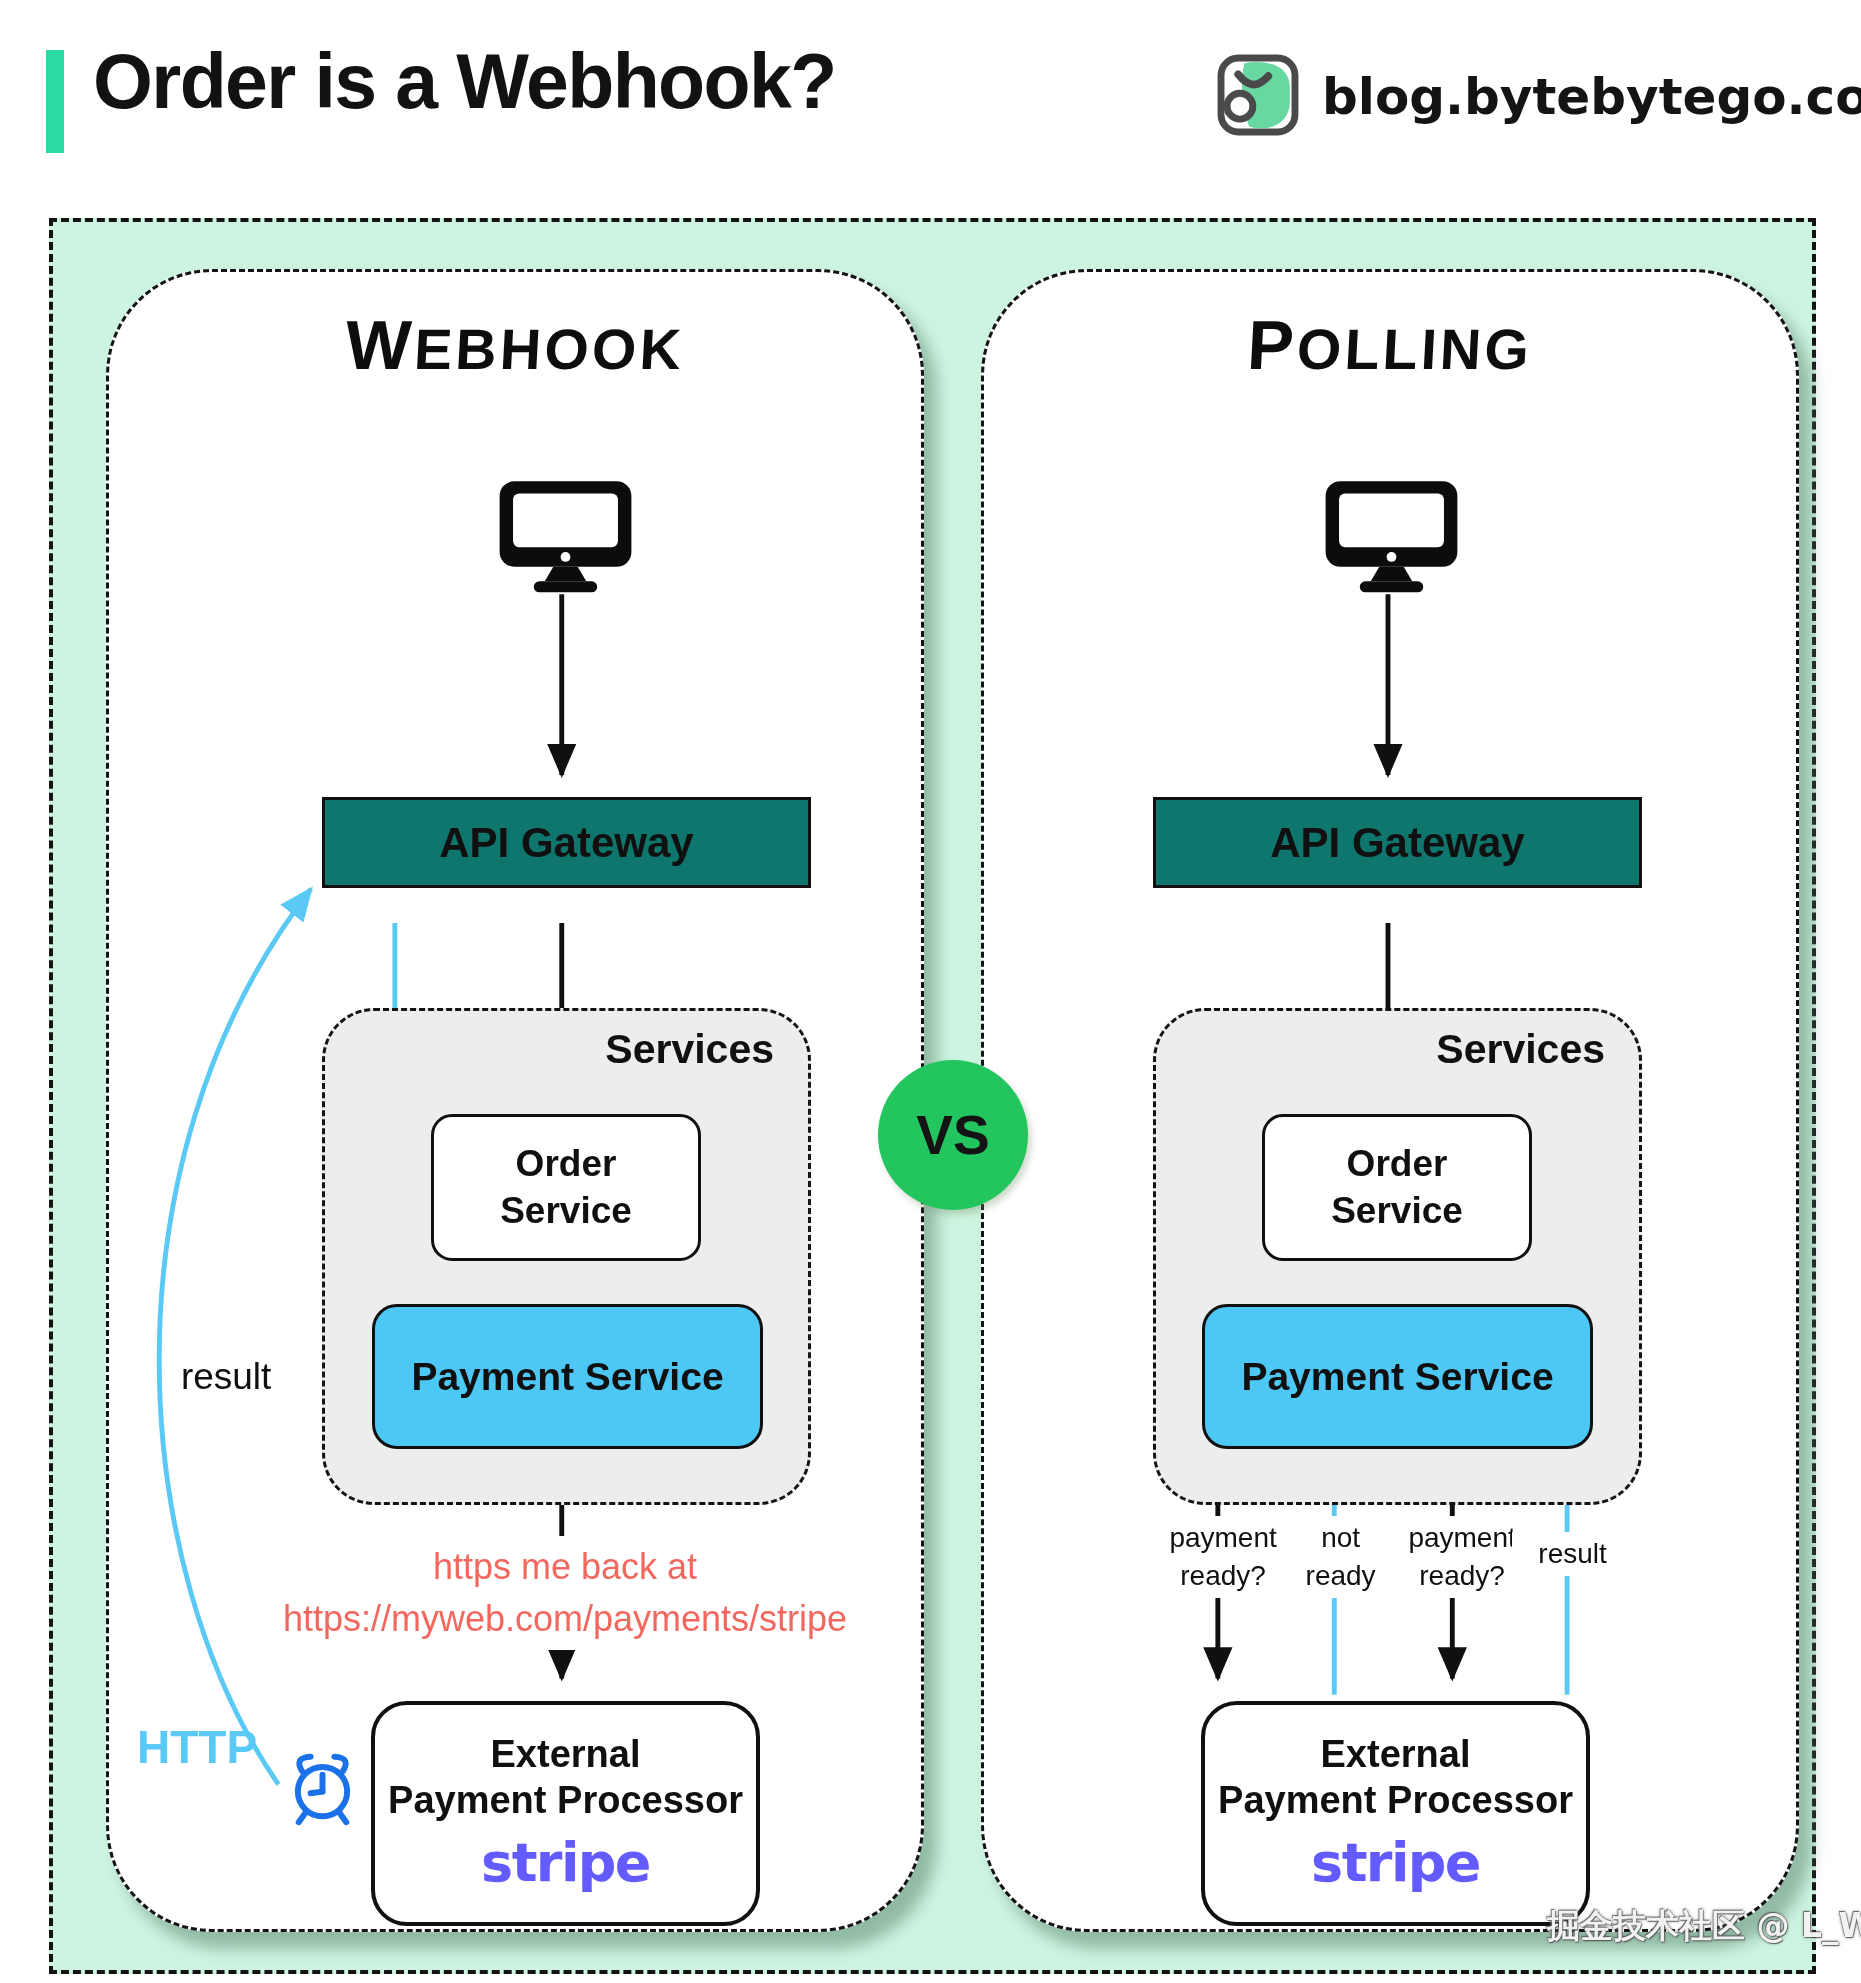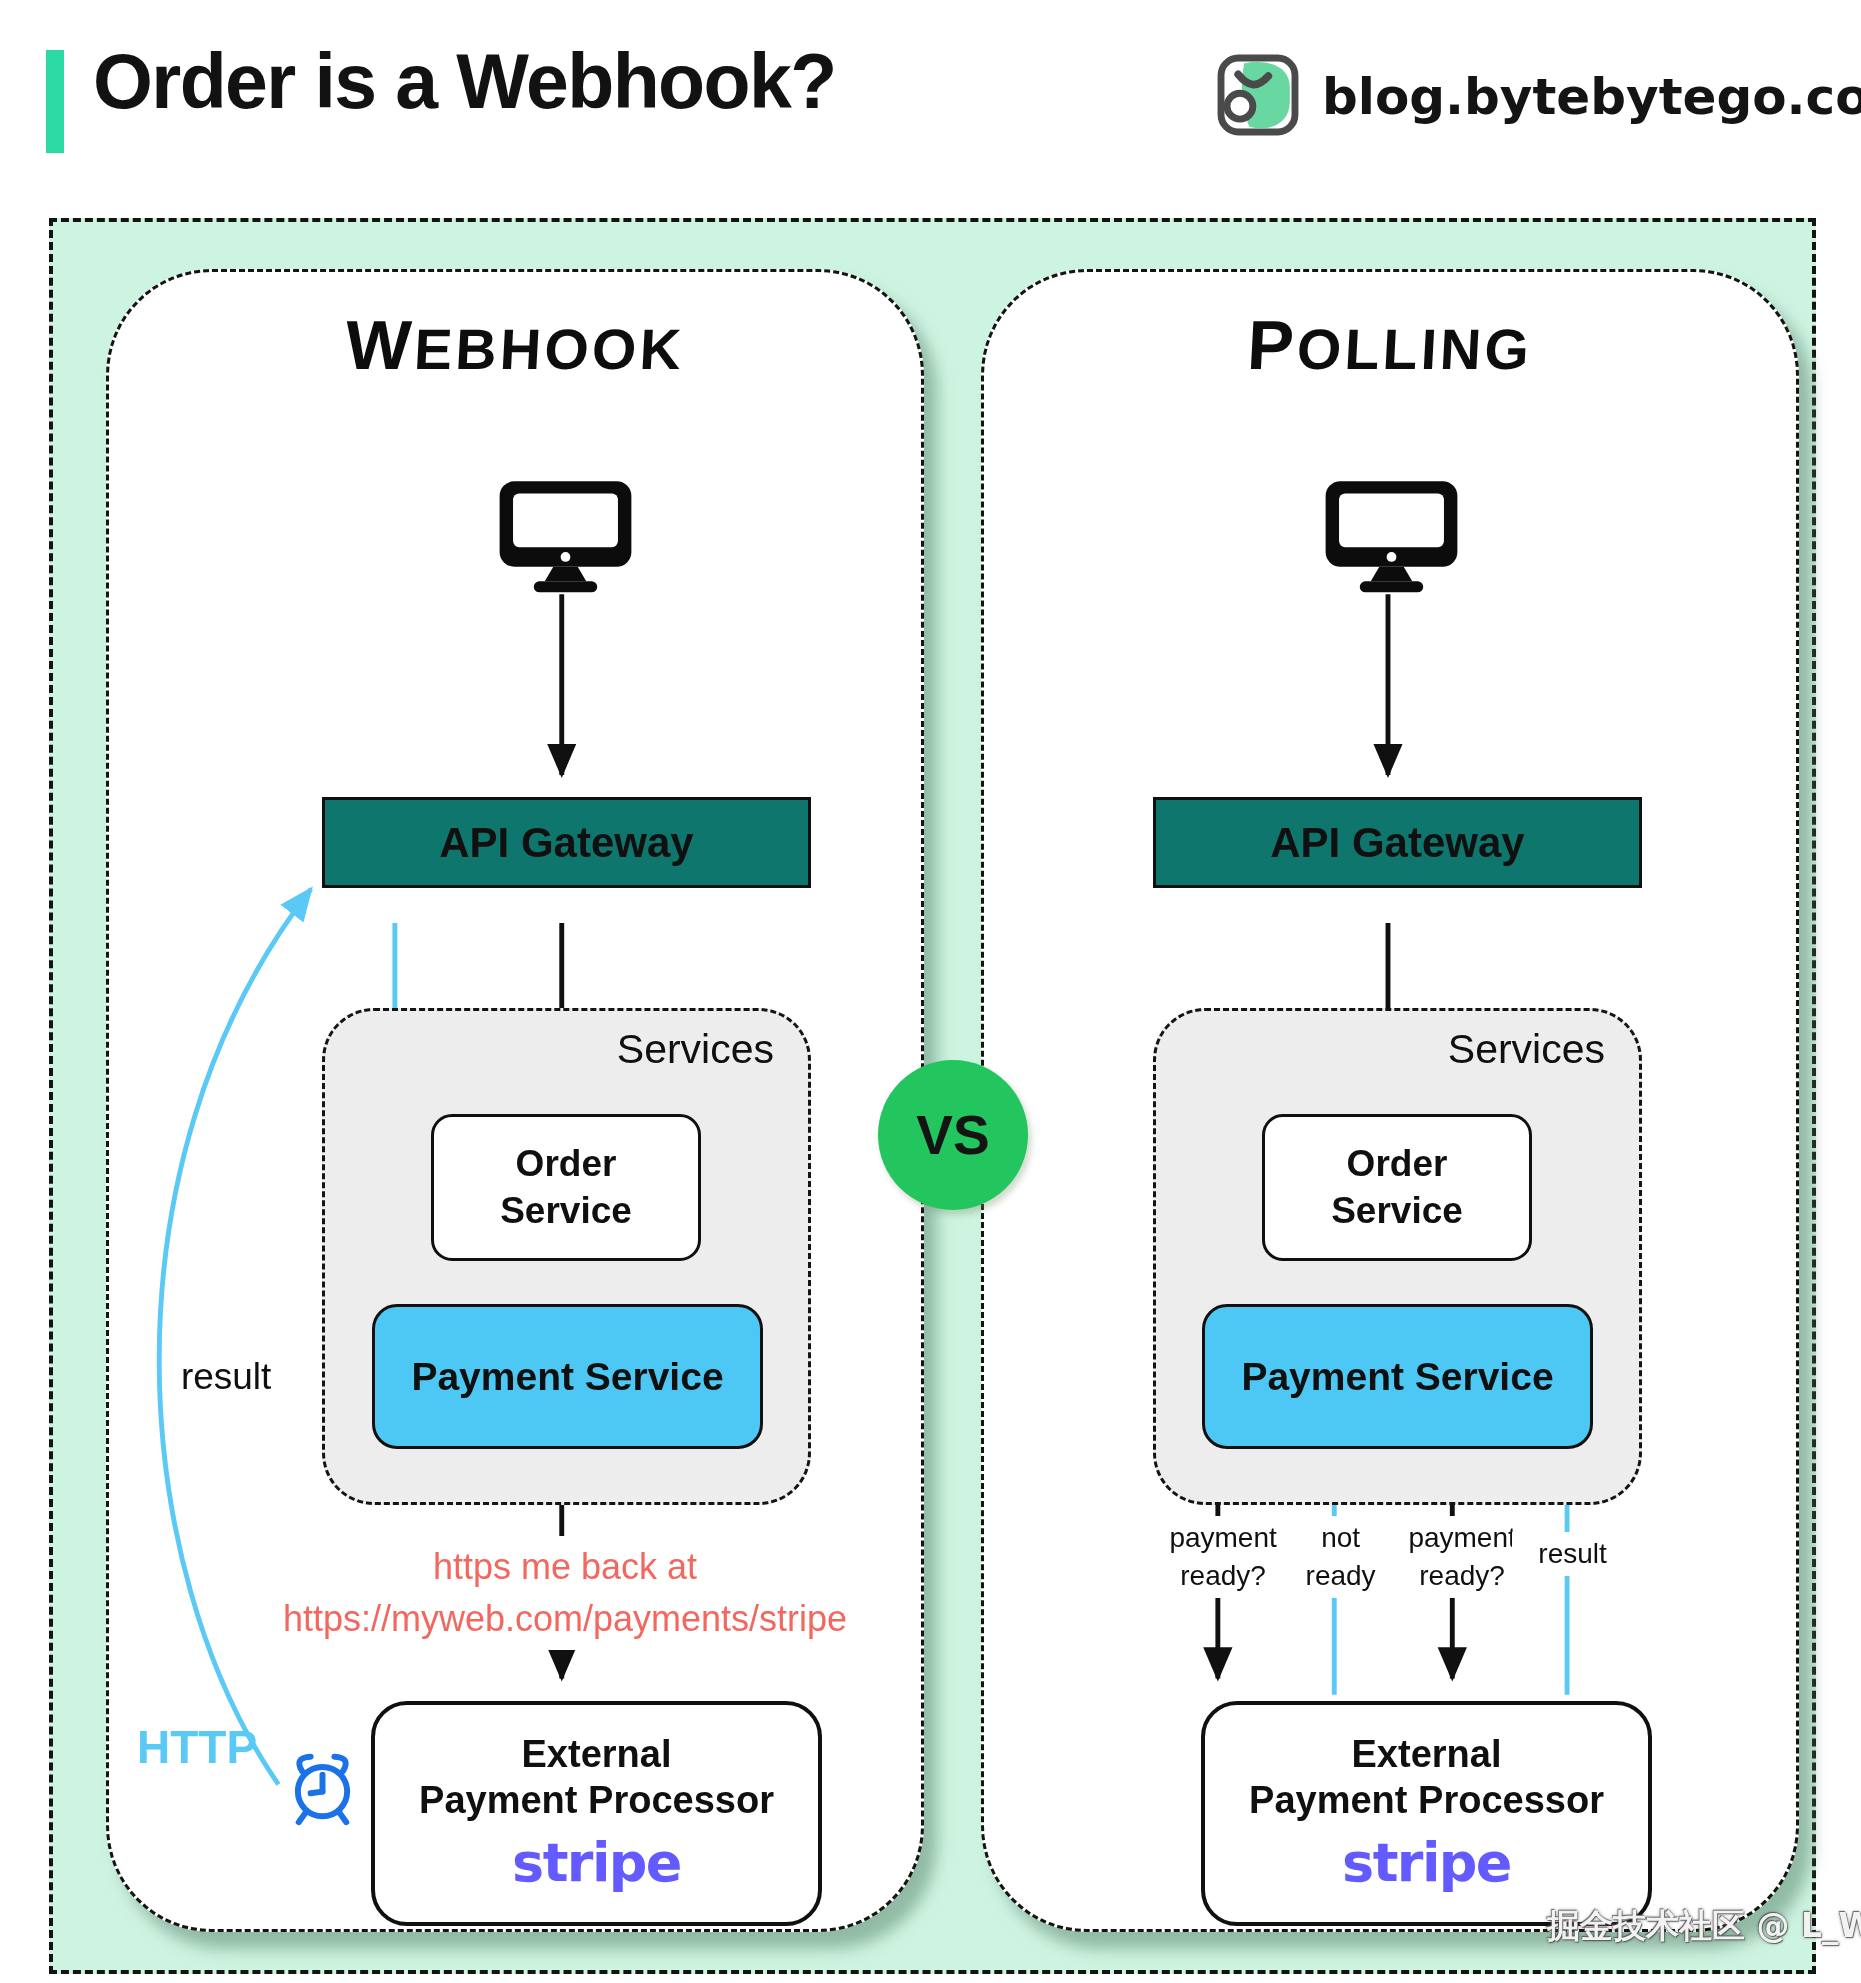--- a/index.html
+++ b/index.html
@@ -38,31 +38,31 @@
   
   .node{position:absolute;box-sizing:border-box;display:flex;flex-direction:column;align-items:center;justify-content:center;text-align:center;z-index:3;}
   .gateway{
     width:489px;height:91px;background:#0f766e;border:3.3px solid #101010;
     font-size:42px;font-weight:800;
   }
   .services-group{
     position:absolute;width:489px;height:497px;box-sizing:border-box;
     background:#EDEDED;border:3.3px dashed #141414;border-radius:52px;z-index:2;
   }
-  .services-label{position:absolute;top:14.7px;right:34px;font-size:41px;font-weight:400;}
+  .services-label{position:absolute;top:14.7px;right:34px;font-size:41px;font-weight:700;}
   .order-box{
     width:270px;height:147px;background:#ffffff;border:3.3px solid #101010;border-radius:21px;
     font-size:37px;font-weight:800;line-height:1.25;padding:0 24.4px;margin-top:20px;
   }
   .payment-box{
     width:391px;height:145px;background:#4DC8F4;border:3.3px solid #101010;border-radius:25px;
     font-size:39px;font-weight:800;
   }
   .external-box{
-    width:451px;height:225px;background:#ffffff;border:4.1px solid #101010;border-radius:36px;
+    width:389px;height:225px;background:#ffffff;border:4.1px solid #101010;border-radius:36px;
     font-size:38px;font-weight:800;line-height:1.22;
   }
   .stripe-logo{
     font-size:54px;font-weight:800;color:#635BFF;letter-spacing:-1.6px;margin-top:6.5px;
     font-family:"DejaVu Sans", sans-serif;
   }
   
   .float-label{position:absolute;z-index:4;text-align:center;}
   .note-red{
     width:570px;font-size:36px;line-height:1.45;color:#F2685F;background:#ffffff;

